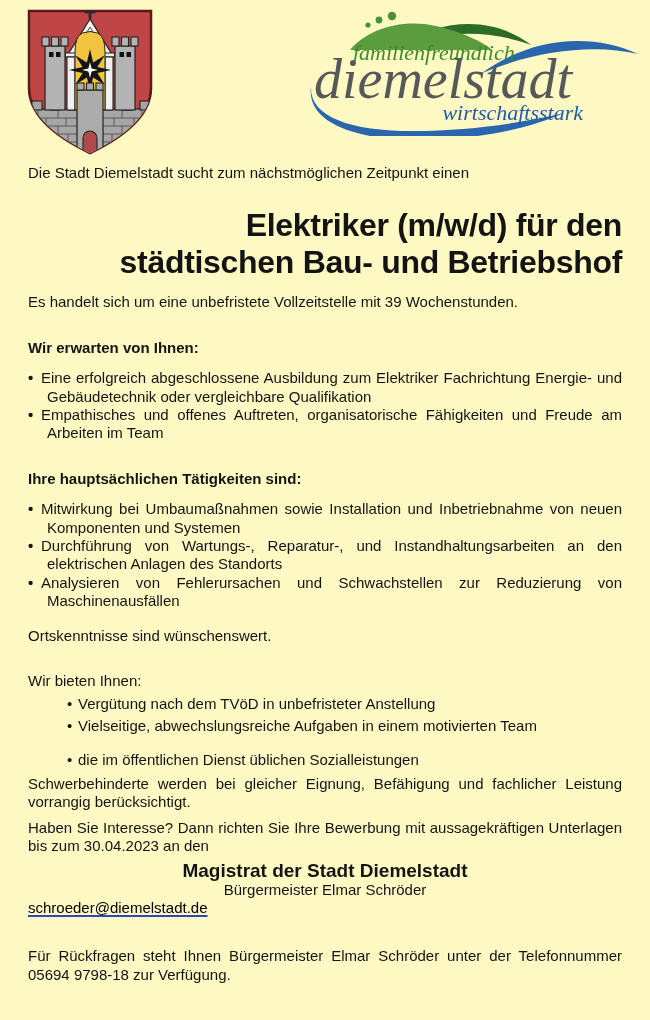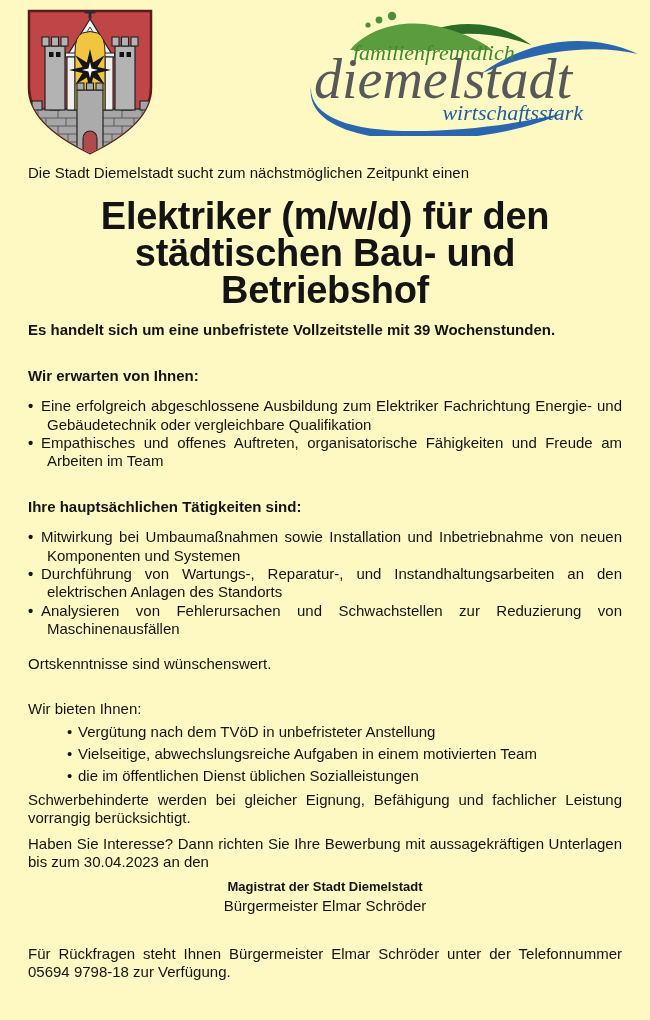--- a/index.html
+++ b/index.html
@@ -17,59 +17,59 @@
   .header { position: relative; height: 160px; }
   .coat   { position: absolute; left: 24px; top: 6px; }
   .logo   { position: absolute; left: 306px; top: 4px; }
   .logo text { font-family: "Liberation Serif", serif; font-style: italic; }
   .logo .t-small { font-size: 22px; }
   .logo .t-big   { font-size: 56px; letter-spacing: 0px; }
   
   .content { padding: 0 28px; font-size: 15px; line-height: 18.4px; }
   .intro { margin-top: 4px; }
   h1.job-title {
-    margin-top: 16px;
-    font-size: 38px;
+    margin-top: 25px;
+    font-size: 32px;
     line-height: 37px;
-    text-align: center;
+    text-align: right;
     font-weight: bold;
     letter-spacing: -0.3px;
   }
   h1.job-title span { display: block; }
-  .employment { margin-top: 12px; font-weight: bold; }
+  .employment { margin-top: 12px; }
   .profile    { margin-top: 9px; text-align: justify; }
   .sec-heading { margin-top: 27px; font-weight: bold; }
   .sec-heading.plain { font-weight: normal; }
   ul.blist { list-style: none; margin-top: 12px; }
   ul.blist li {
     position: relative;
     padding-left: 19px;
     text-indent: -6px;
     text-align: justify;
   }
   ul.blist li::before {
     content: "\2022";
     position: absolute;
     left: 0; top: 0;
     text-indent: 0;
     font-weight: bold;
   }
   ul.slist { list-style: none; margin-top: 1px; }
   ul.slist li { position: relative; padding-left: 50px; margin-top: 4px; }
-  ul.slist li.gap { margin-top: 4px; }
+  ul.slist li.gap { margin-top: 16px; }
   ul.slist li::before {
     content: "\2022";
     position: absolute;
     left: 39px; top: 0;
   }
   .note-local { margin-top: 16px; }
   .equality    { margin-top: 5px; text-align: justify; }
   .application { margin-top: 7px; text-align: justify; }
   .recipient { margin-top: 6px; text-align: center; }
-  .recipient .r1 { font-weight: bold; font-size: 13px; line-height: 20px; }
+  .recipient .r1 { font-weight: bold; font-size: 19px; line-height: 20px; }
   .recipient .r2, .recipient .r3 { line-height: 17.6px; }
   .email-line { text-align: left; line-height: 18.5px; }
   a.email {
     color: #000;
     text-decoration: underline;
     text-decoration-color: #2f45c0;
     text-decoration-thickness: 2px;
     text-underline-offset: 2px;
   }
   .footer-note { margin-top: 30px; text-align: justify; }
@@ -217,18 +217,21 @@
       <li class="gap">die im öffentlichen Dienst üblichen Sozialleistungen</li>
     </ul>
 
     <p class="equality">Schwerbehinderte werden bei gleicher Eignung, Befähigung und fachlicher Leistung vorrangig berücksichtigt.</p>
 
     <p class="application">Haben Sie Interesse? Dann richten Sie Ihre Bewerbung mit aussagekräftigen Unterlagen bis zum 30.04.2023 an den</p>
 
     <div class="recipient">
       <p class="r1">Magistrat der Stadt Diemelstadt</p>
       <p class="r2">Bürgermeister Elmar Schröder</p>
+      <p class="email-line">
+        <a class="email" href="#">schroeder@diemelstadt.de</a>
+      </p>
     </div>
 
     <p class="footer-note">Für Rückfragen steht Ihnen Bürgermeister Elmar Schröder unter der Telefonnummer 05694 9798-18 zur Verfügung.</p>
 
   </main>
 </div>
 
 </body></html>

